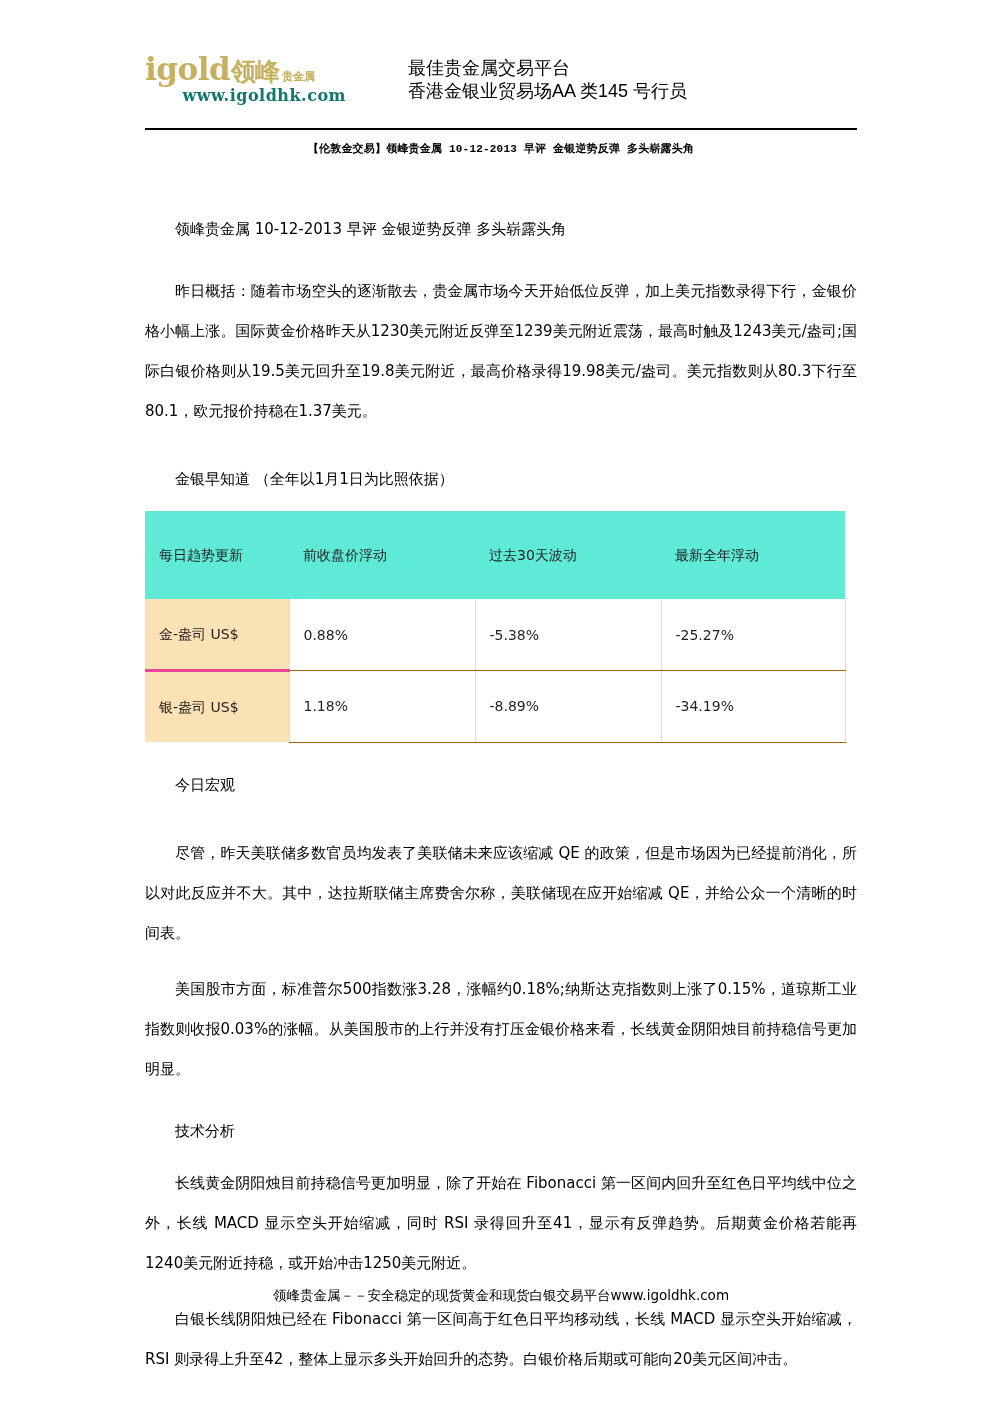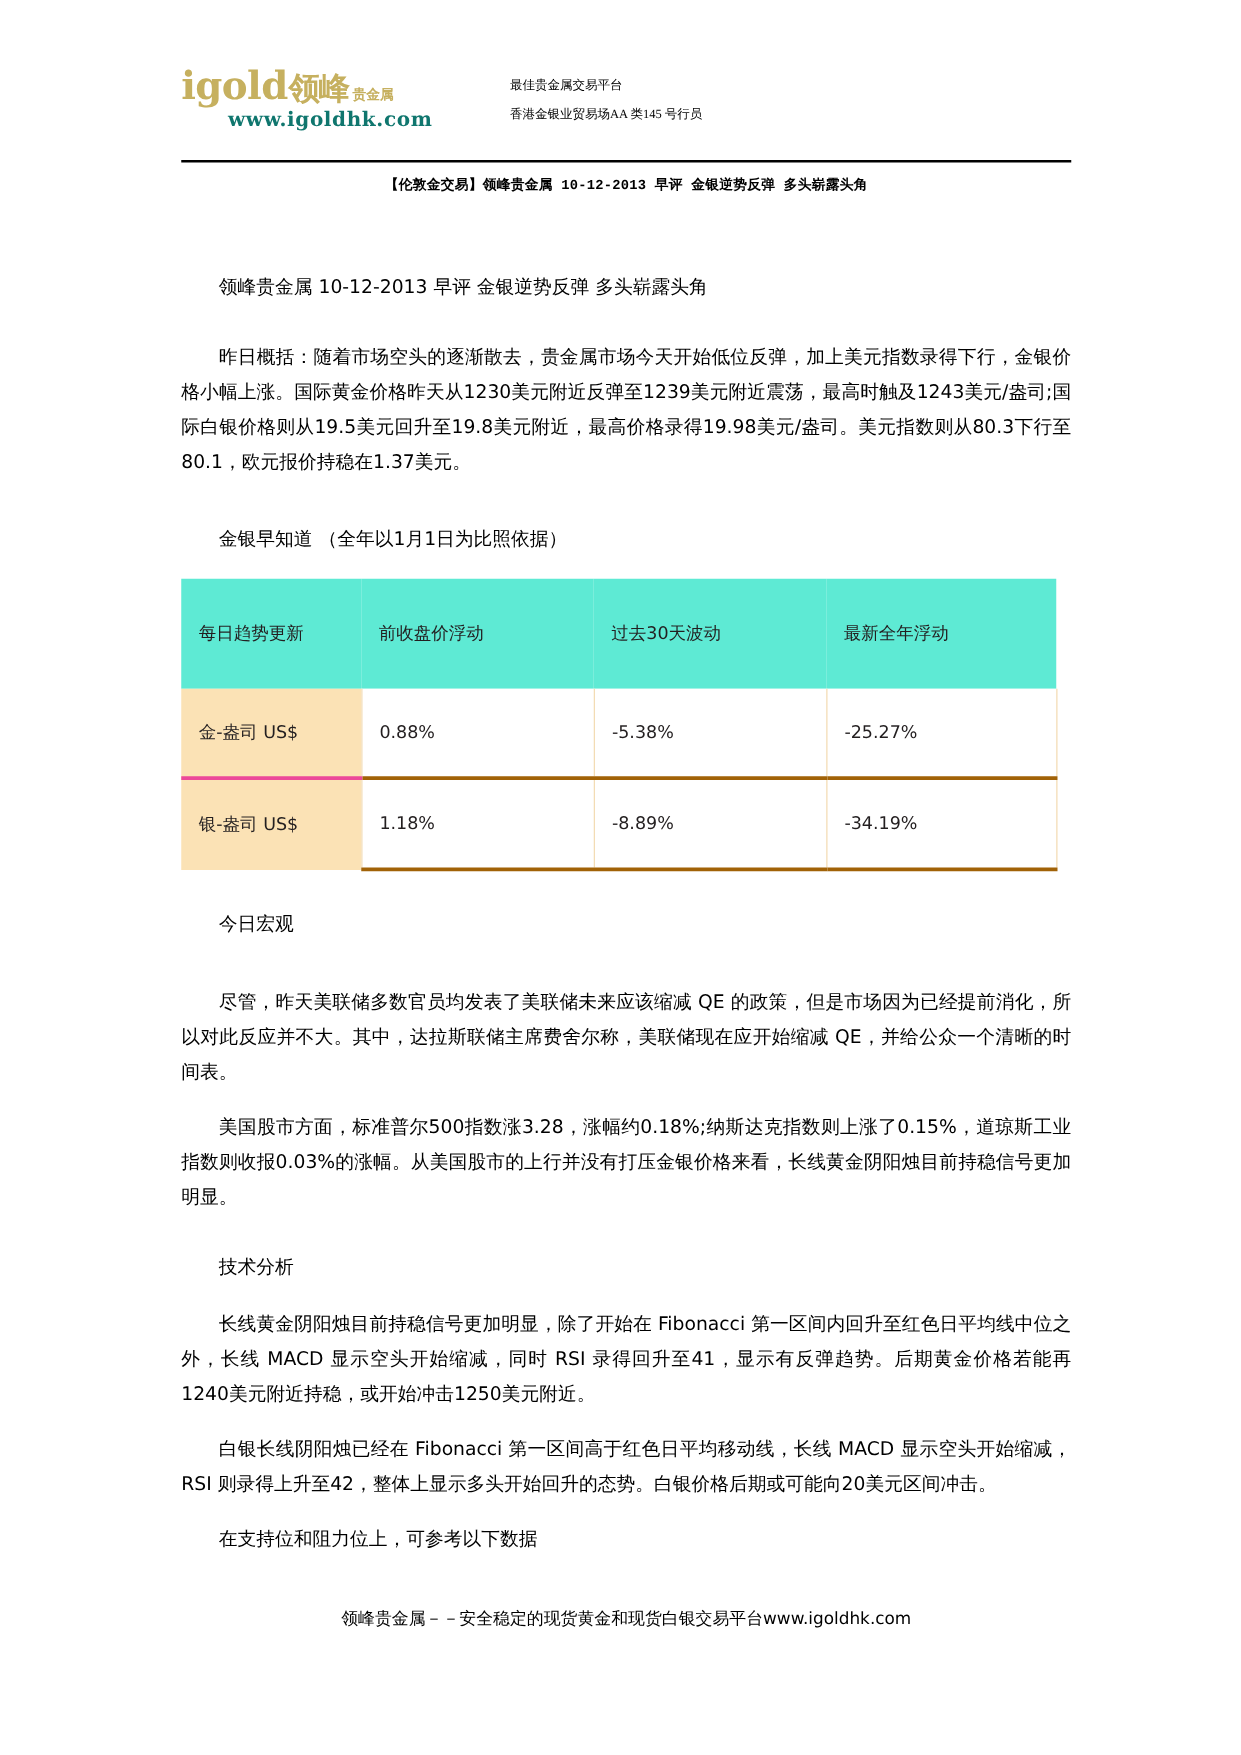--- a/index.html
+++ b/index.html
@@ -75,22 +75,22 @@
     letter-spacing: 0.5px;
     text-align: right;
     margin-top: 1px;
     padding-right: 4px;
   }
   .tagline {
     margin-left: 58px;
     padding-top: 5px;
   }
   .tagline div {
-    font-family: Liberation Serif, serif;
-    font-size: 10px;
+    font-family: Liberation Sans, sans-serif;
+    font-size: 18px;
     line-height: 23px;
     color: #000;
     white-space: nowrap;
   }
 
   
   .hrule {
     position: absolute;
     left: 145px;
     top: 128px;
@@ -119,21 +119,21 @@
     position: absolute;
     left: 145px;
     top: 185px;
     width: 712px;
     margin-top: 28px;
   }
   p.para {
     margin: 0;
     font-family: "DejaVu Sans", sans-serif;
     font-size: 15px;
-    line-height: 28px;
+    line-height: 40px;
     text-align: justify;
     text-justify: inter-ideograph;
     letter-spacing: 0px;
   }
   p.indent {
     text-indent: 30px;
   }
   p.subhead {
     margin: 0;
     font-family: "DejaVu Sans", sans-serif;
@@ -169,21 +169,21 @@
     background: #5eead4;
     height: 72px;
   }
   .rowhead-cell {
     background: #fbe2b5;
     height: 54px;
   }
   .data-cell {
     background: #ffffff;
     height: 54px;
-    border-bottom: 3px solid #a16207;
+    border-bottom: 1px solid #a16207;
     border-left: 1px solid #f3dcb4;
   }
   .data-cell.lastcol {
     border-right: 1px solid #f3dcb4;
   }
   tr.row-gold .rowhead-cell { border-bottom: 3px solid #ec4899; }
 
   
   .footer {
     position: absolute;

